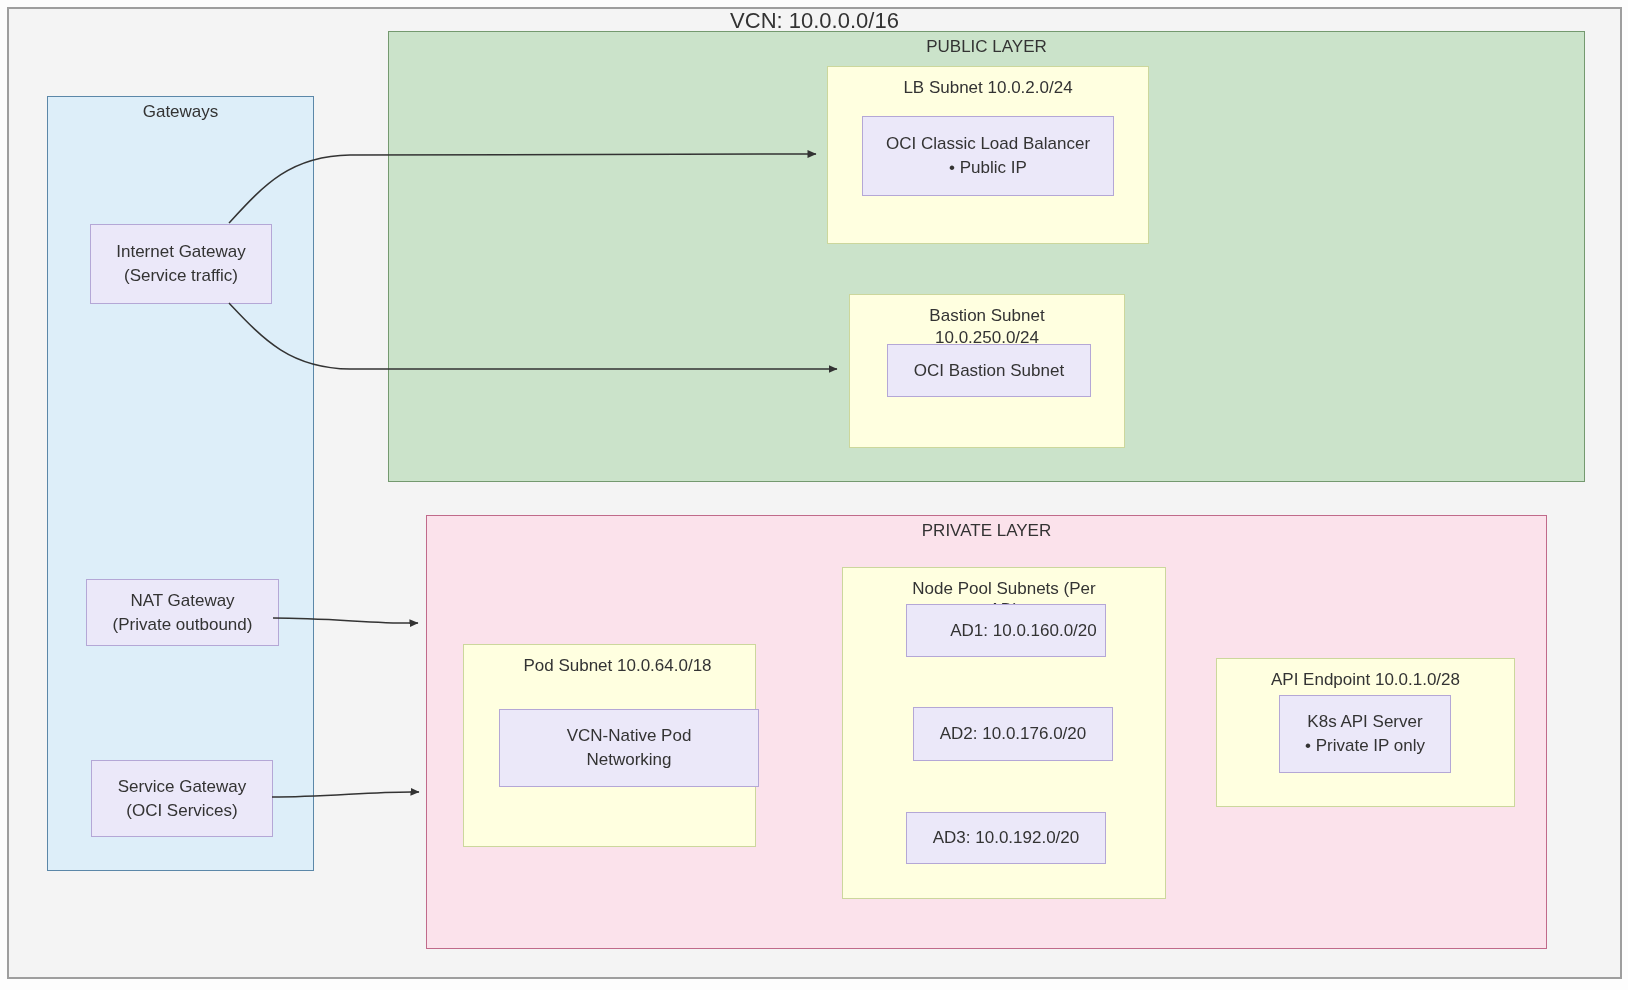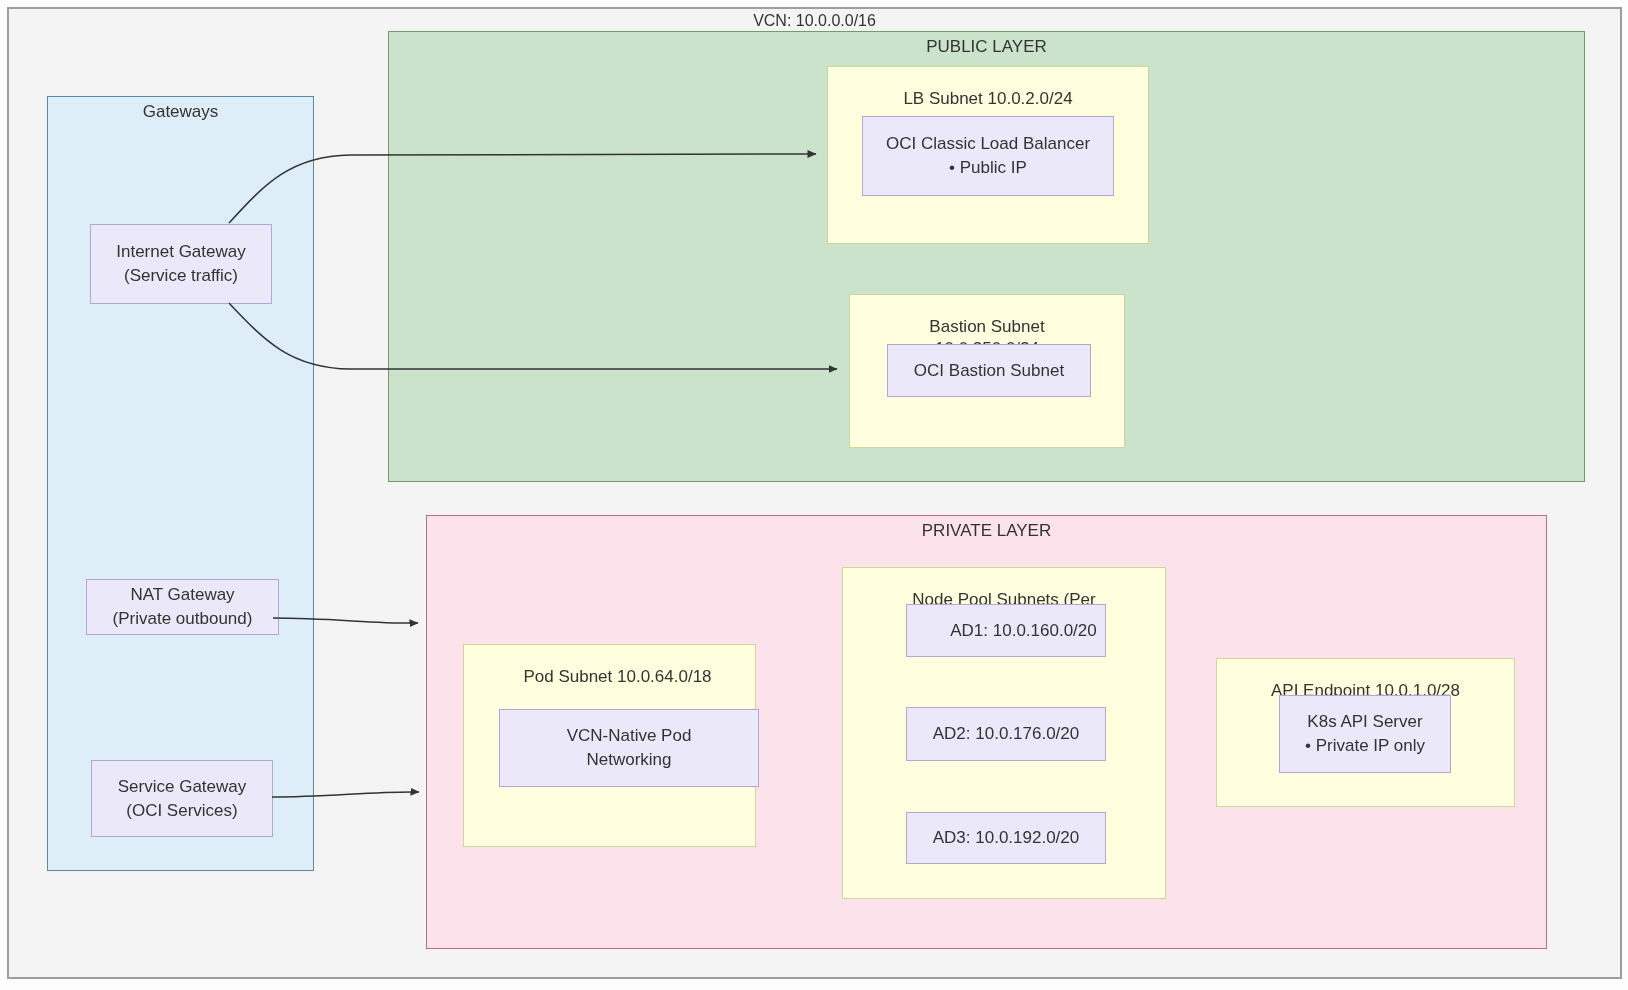--- a/index.html
+++ b/index.html
@@ -5,37 +5,37 @@
   html,body{margin:0;padding:0;background:#fdfdfd;width:1628px;height:990px;overflow:hidden;}
   *{box-sizing:border-box;font-family:"Liberation Sans",sans-serif;}
   .canvas{
     position:absolute;left:7px;top:7px;width:1615px;height:972px;
     background:var(--canvas-bg,#f4f4f4);
     border:2px solid var(--frame-border,#9e9e9e);
     color:var(--text,#333);
   }
   .vcn-label{
     position:absolute;left:0;top:1px;width:100%;
-    text-align:center;font-size:16px;line-height:21px;
+    text-align:center;font-size:22px;line-height:21px;
   }
   .group{position:absolute;}
   .group-title{
     width:100%;text-align:center;font-size:17px;line-height:21px;
     padding-top:4px;
   }
   .blue-group{background:var(--blue-fill,#ddeef9);border:1px solid var(--blue-stroke,#5b87a8);}
   .green-group{background:var(--green-fill,#cbe3ca);border:1px solid var(--green-stroke,#74996f);}
   .pink-group{background:var(--pink-fill,#fbe2eb);border:1px solid var(--pink-stroke,#c06a8a);}
   .subnet{
     position:absolute;
     background:var(--yellow-fill,#ffffe0);
     border:1px solid var(--yellow-stroke,#ccd79c);
   }
   .subnet-title{
-    text-align:center;font-size:17px;line-height:22px;padding-top:4px;margin:17px auto;
+    text-align:center;font-size:17px;line-height:22px;padding-top:4px;margin:6px auto;
   }
   .node{
     position:absolute;
     background:var(--lavender-fill,#ebe8f9);
     border:1px solid var(--lavender-stroke,#b4a7d6);
     display:flex;flex-direction:column;align-items:center;justify-content:center;
     font-size:17px;line-height:24px;text-align:center;
   }
   .arrows{position:absolute;left:-7px;top:-7px;width:1628px;height:990px;pointer-events:none;}
   .arrows path{stroke:var(--arrow,#333);stroke-width:1.5;fill:none;}
@@ -48,21 +48,21 @@
   <div class="vcn-label">VCN: 10.0.0.0/16</div>
 
   <div class="group blue-group" style="left:38px;top:87px;width:267px;height:775px;">
     <div class="group-title">Gateways</div>
 
     <div class="node" style="left:42px;top:127px;width:182px;height:80px;align-items:center;">
       <span>Internet Gateway</span>
       <span>(Service traffic)</span>
     </div>
 
-    <div class="node" style="left:38px;top:482px;width:193px;height:56px;">
+    <div class="node" style="left:38px;top:482px;width:193px;height:67px;">
       <span>NAT Gateway</span>
       <span>(Private outbound)</span>
     </div>
 
     <div class="node" style="left:43px;top:663px;width:182px;height:77px;">
       <span>Service Gateway</span>
       <span>(OCI Services)</span>
     </div>
   </div>
 
@@ -94,21 +94,21 @@
         <span>VCN-Native Pod</span>
         <span>Networking</span>
       </div>
     </div>
 
     <div class="subnet" style="left:415px;top:51px;width:324px;height:332px;">
       <div class="subnet-title" style="width:200px;line-height:21px;">Node Pool Subnets (Per AD)</div>
       <div class="node" style="left:63px;top:36px;width:200px;height:53px;padding-left:35px;">
         <span>AD1: 10.0.160.0/20</span>
       </div>
-      <div class="node" style="left:63px;top:139px;width:200px;height:54px;">
+      <div class="node" style="left:70px;top:139px;width:200px;height:54px;">
         <span>AD2: 10.0.176.0/20</span>
       </div>
       <div class="node" style="left:63px;top:244px;width:200px;height:52px;">
         <span>AD3: 10.0.192.0/20</span>
       </div>
     </div>
 
     <div class="subnet" style="left:789px;top:142px;width:299px;height:149px;">
       <div class="subnet-title">API Endpoint 10.0.1.0/28</div>
       <div class="node" style="left:62px;top:36px;width:172px;height:78px;">

